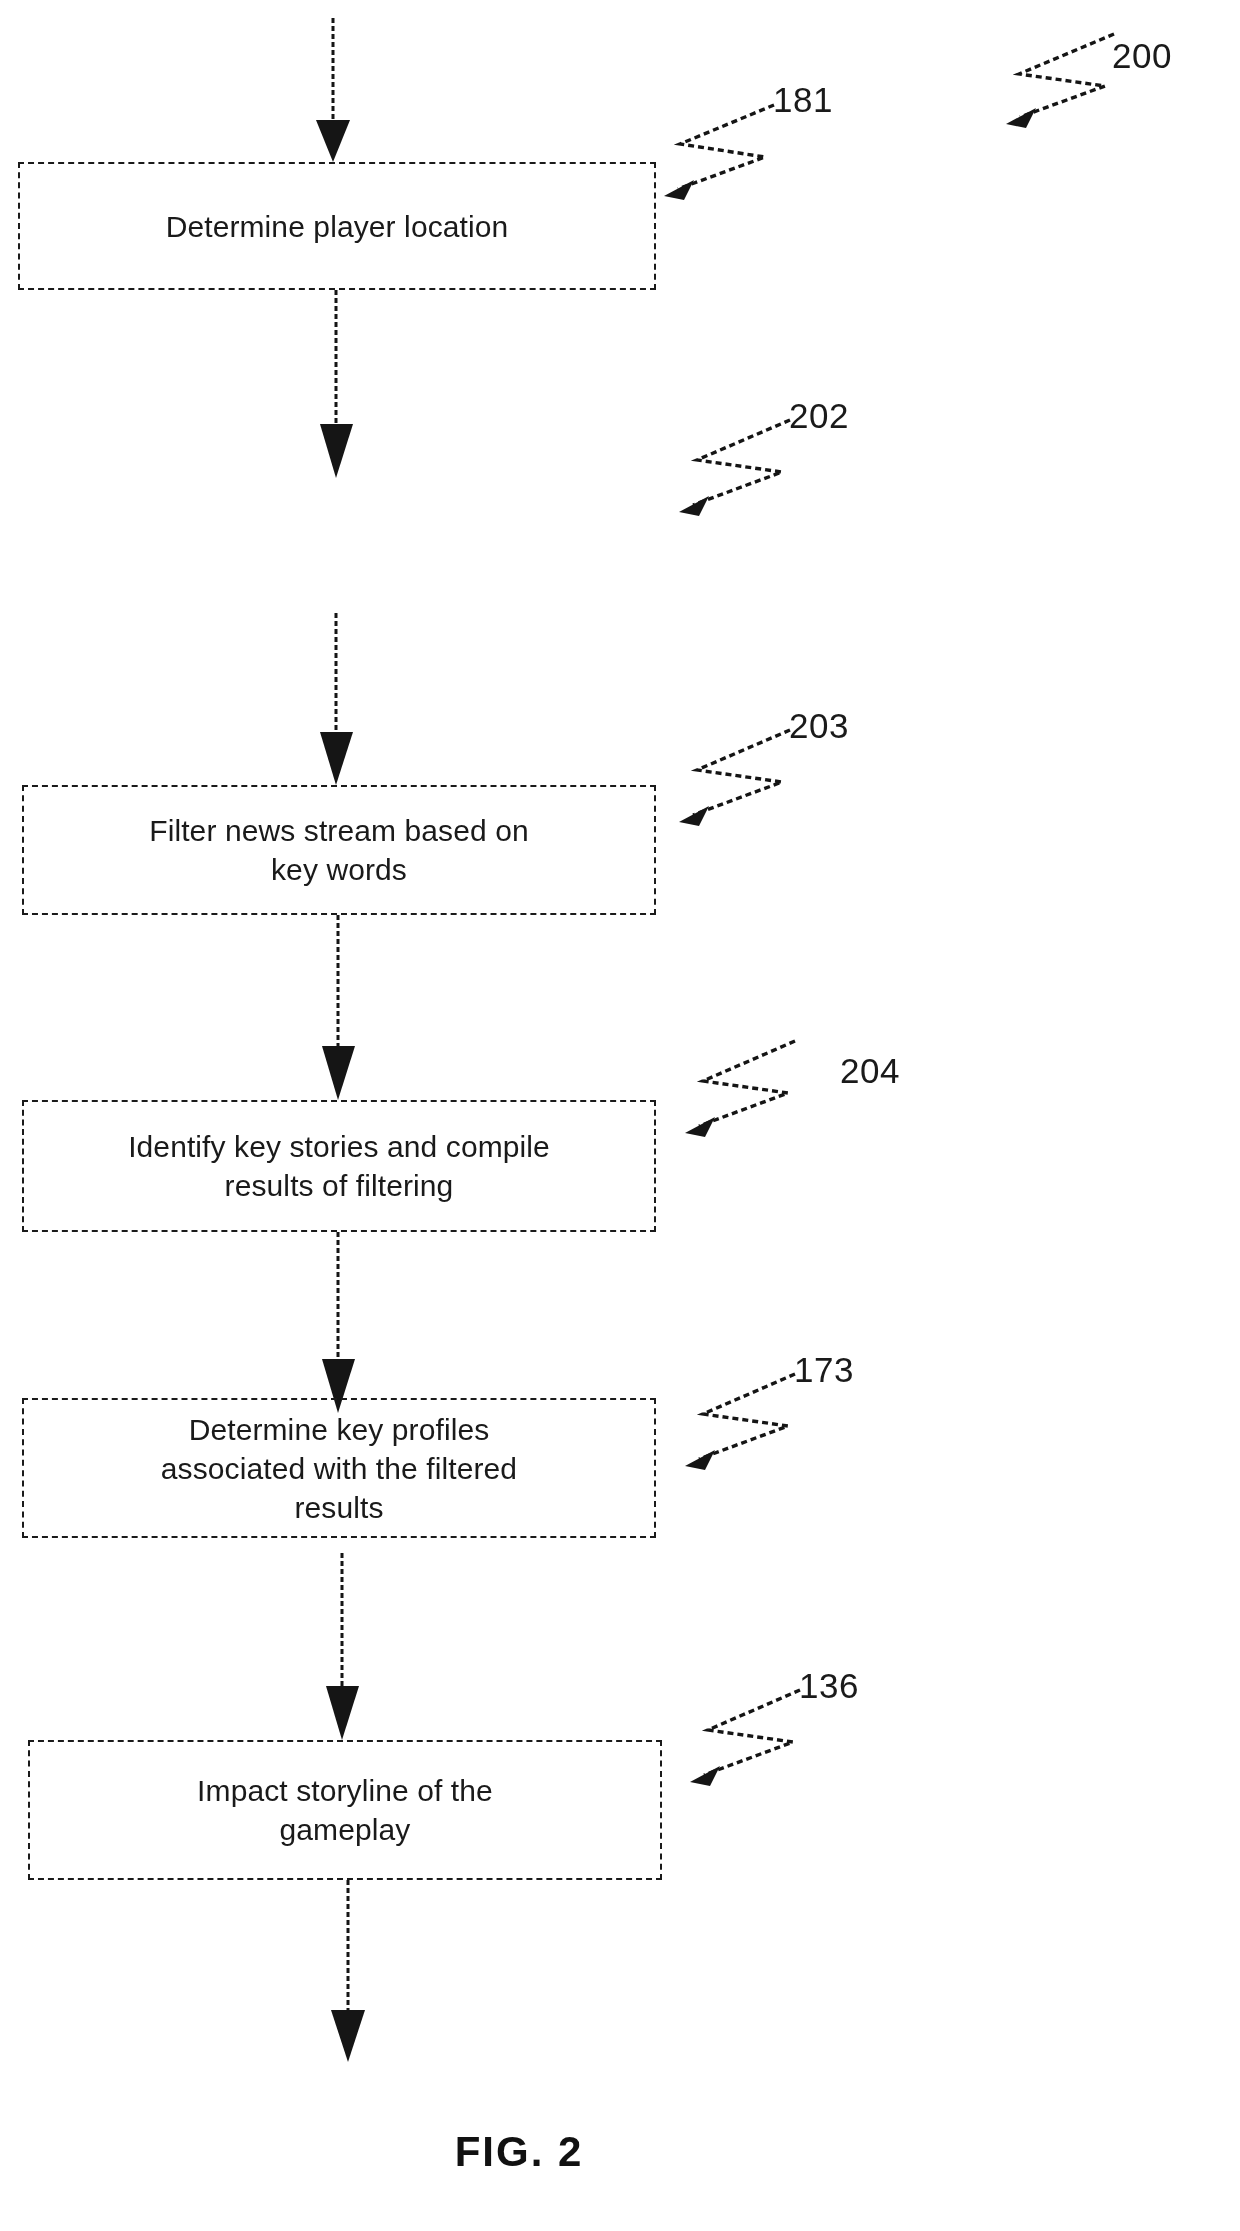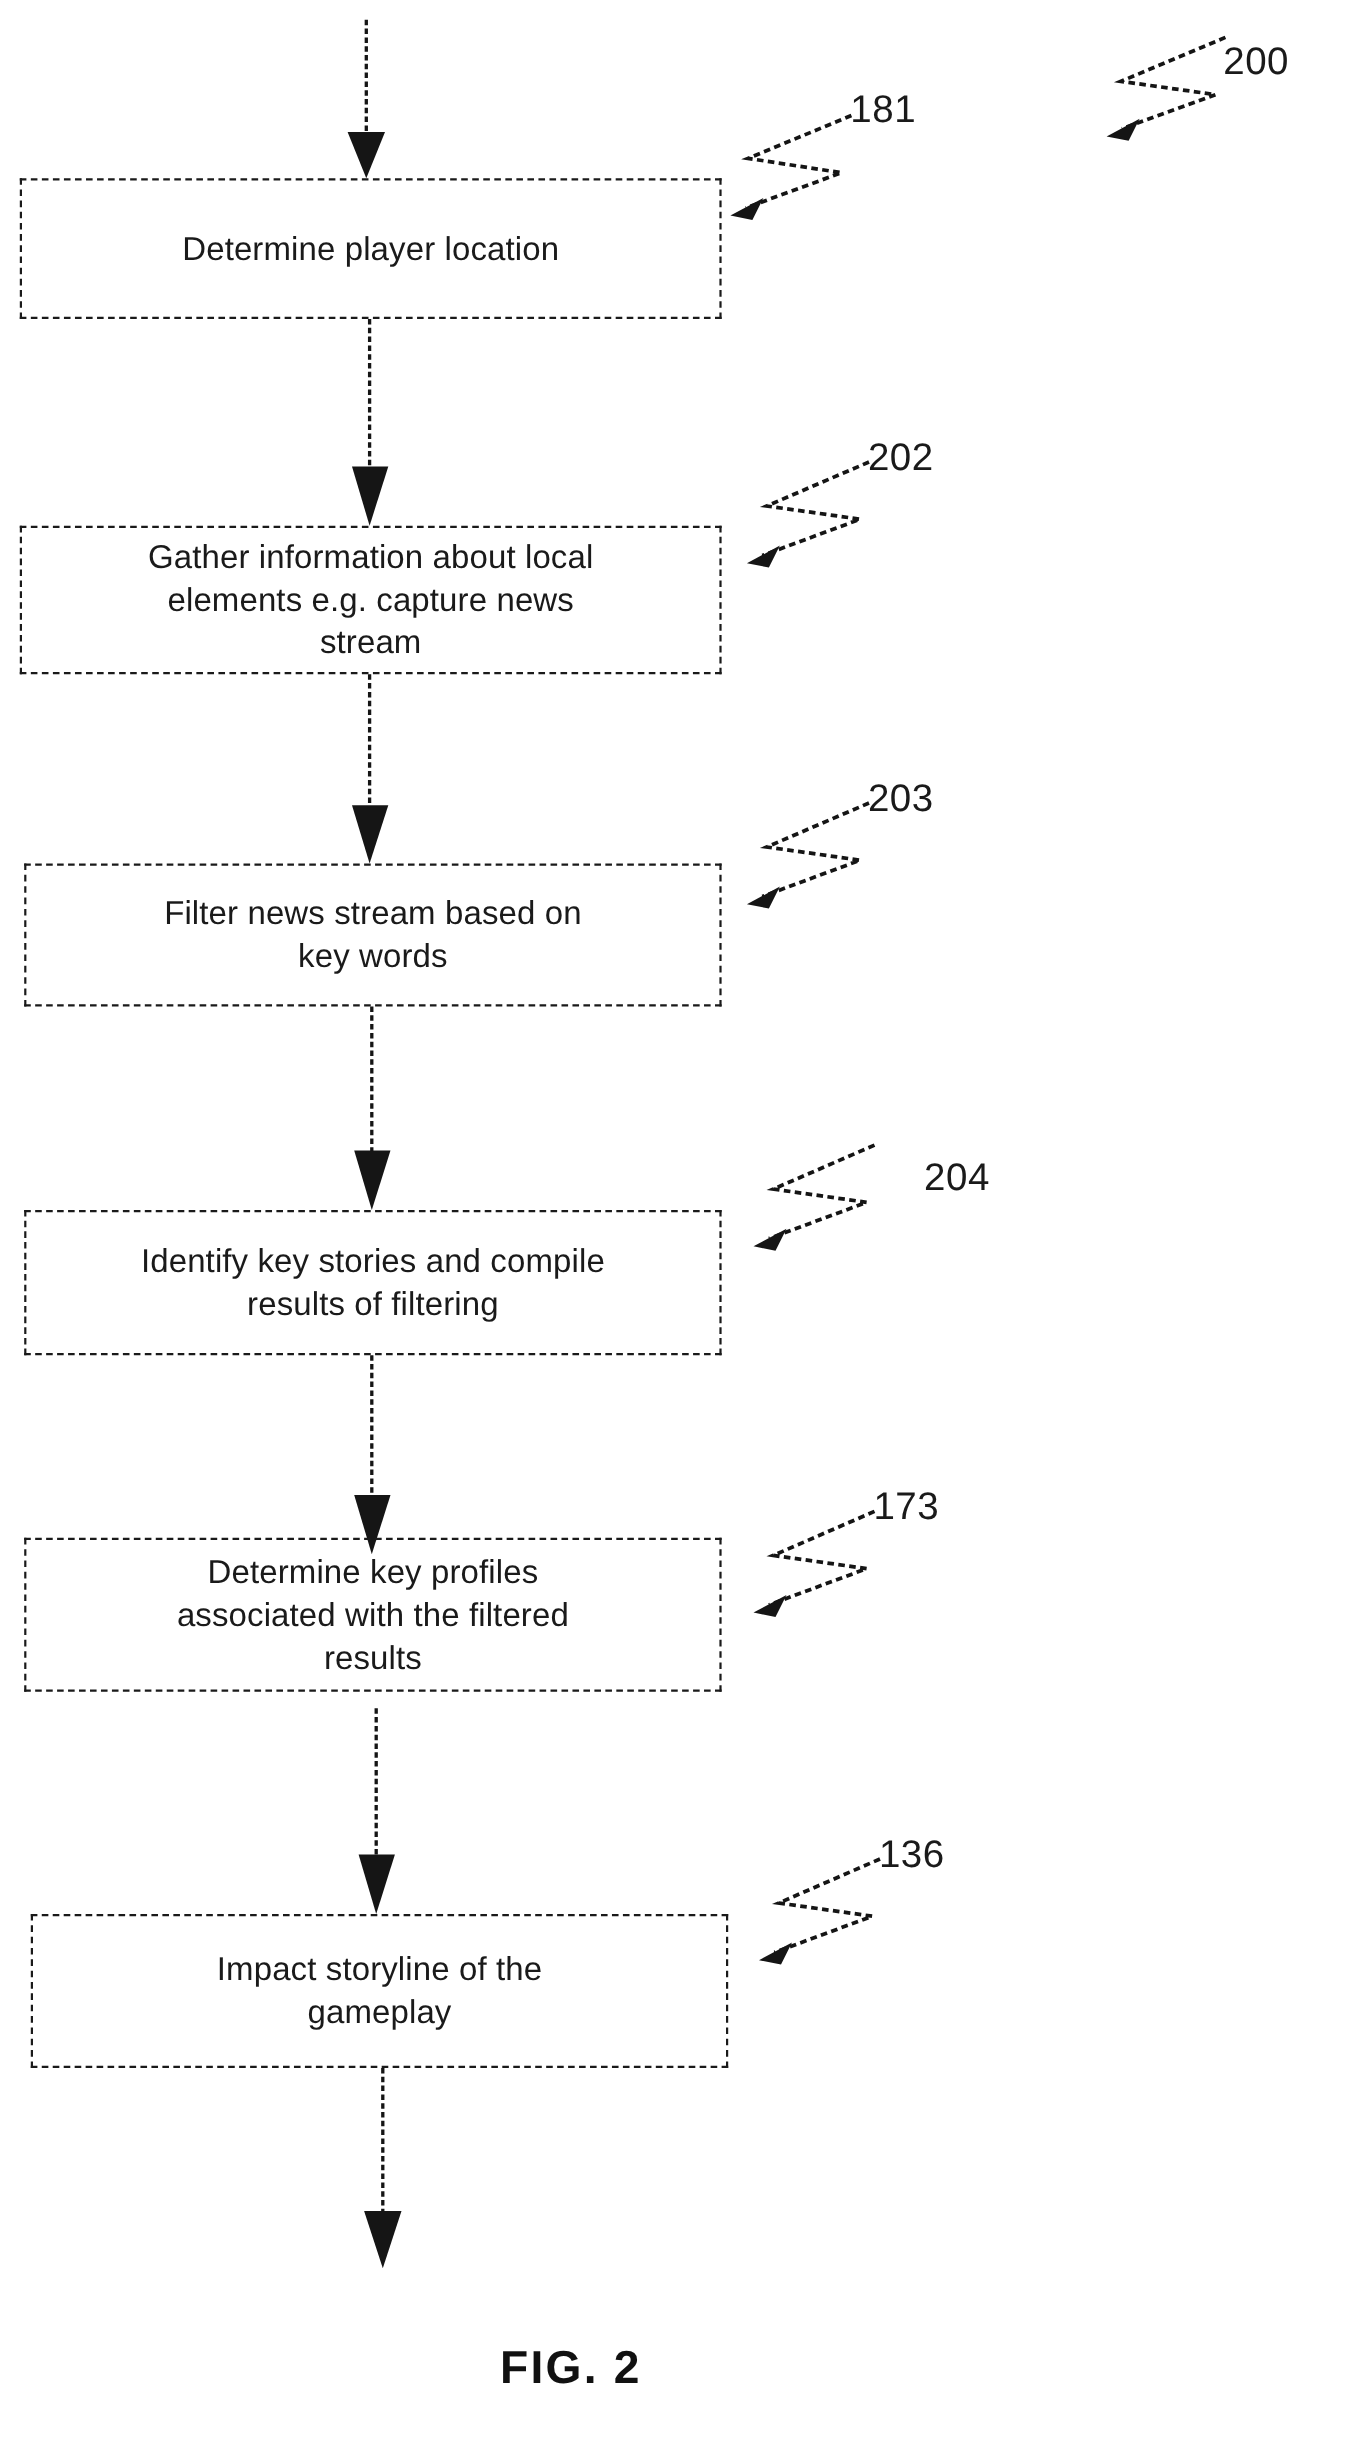--- a/index.html
+++ b/index.html
@@ -153,25 +153,20 @@
     <g>
       <path d="M 800 1690 L 708 1730 L 793 1742 L 704 1775" fill="none" stroke="#151515" stroke-width="3.4" stroke-dasharray="6 4"></path>
       <path d="M 720 1766 L 710 1786 L 690 1782 Z" fill="#151515"></path>
     </g>
   </svg>
 
   <div class="proc-box" id="box-201" style="left: 18px; top: 162px; width: 638px; height: 128px; align-items: center;">
     <div class="proc-text">Determine player location</div>
   </div>
 
-  <div class="proc-box" id="box-202" style="left: 18px; top: 478px; width: 638px; height: 135px;">
-    <div class="proc-text">Gather information about local
-elements e.g. capture news
-stream</div>
-  </div>
 
   <div class="proc-box" id="box-203" style="left: 22px; top: 785px; width: 634px; height: 130px;">
     <div class="proc-text">Filter news stream based on
 key words</div>
   </div>
 
   <div class="proc-box" id="box-204" style="left: 22px; top: 1100px; width: 634px; height: 132px;">
     <div class="proc-text">Identify key stories and compile
 results of filtering</div>
   </div>

